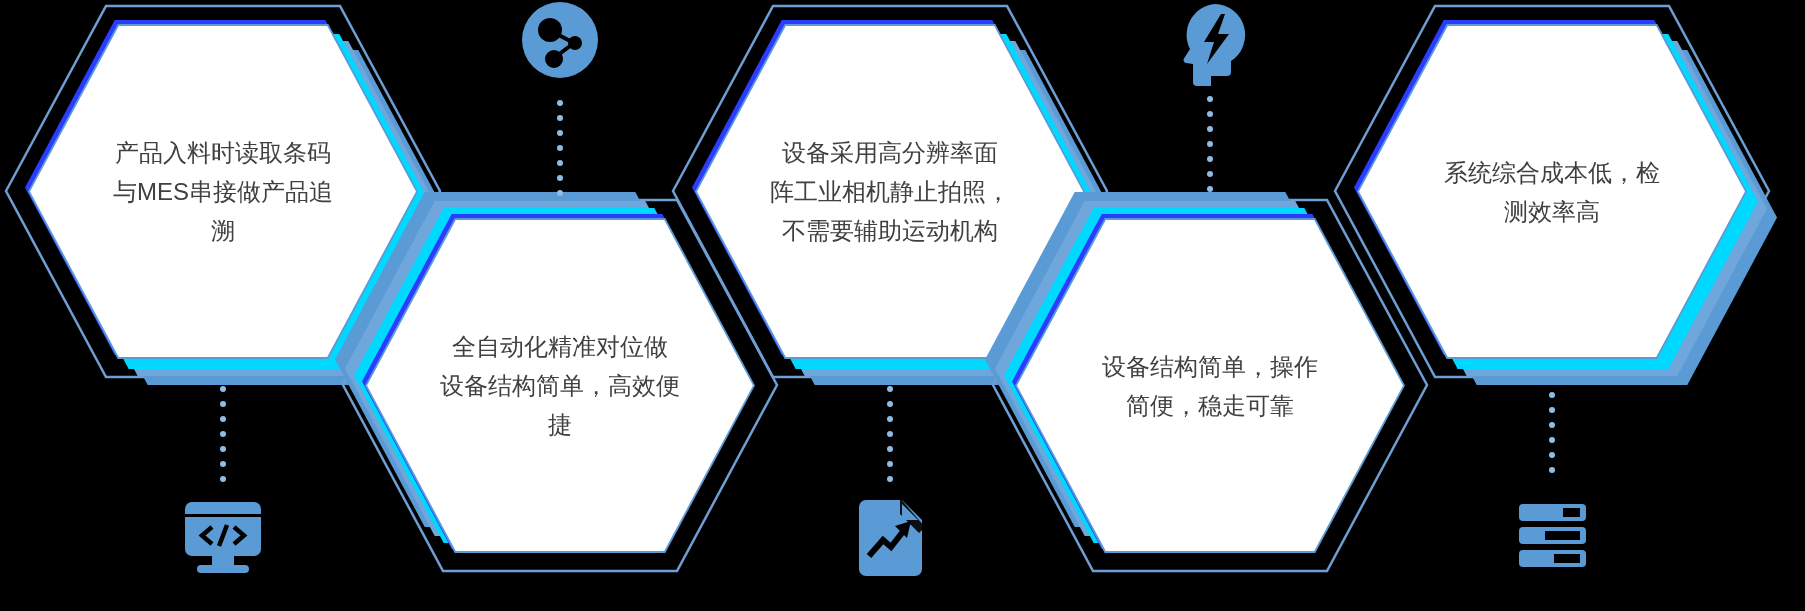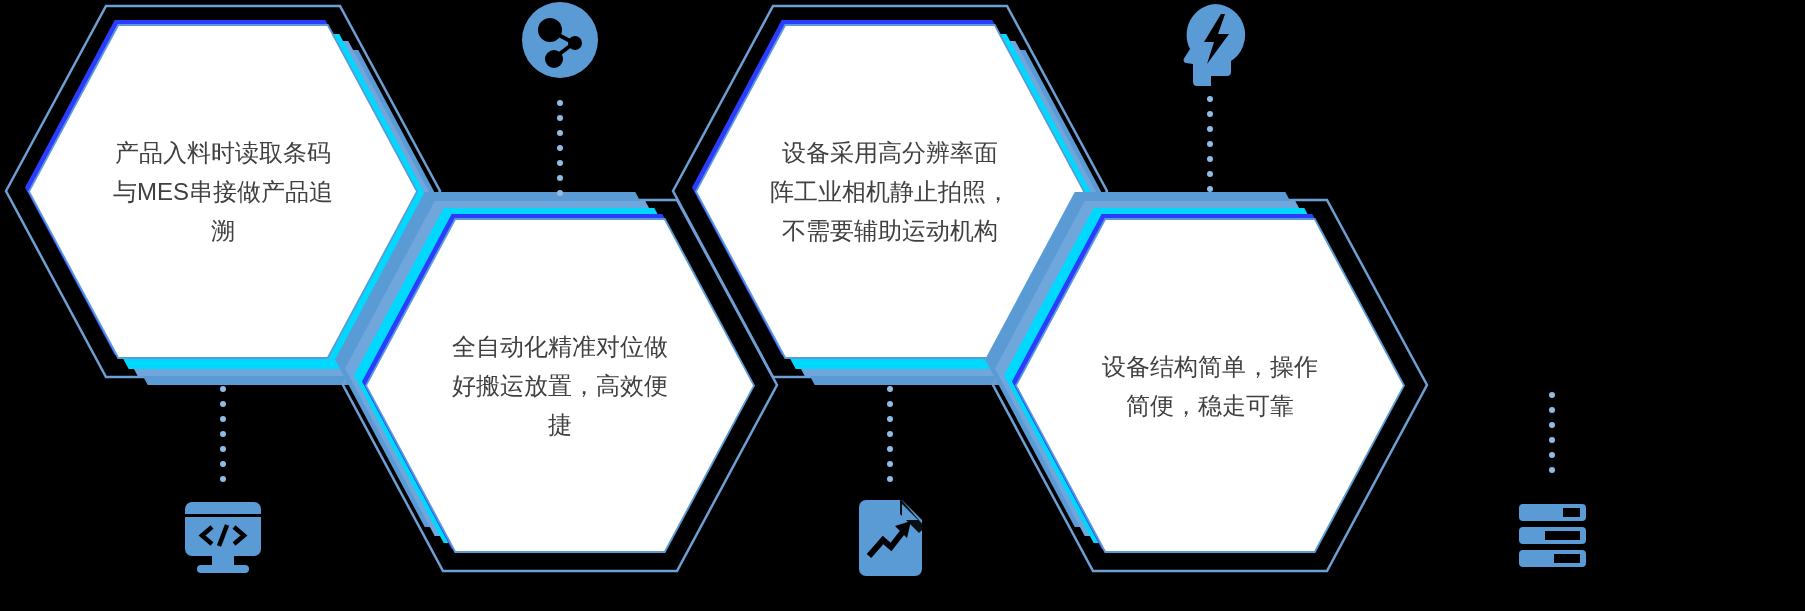--- a/index.html
+++ b/index.html
@@ -88,21 +88,21 @@
     <svg class="ghost" width="438" height="377" viewBox="0 0 438 377">
         <polygon points="2,188 102,3 336,3 436,188 336,374 102,374"></polygon>
       </svg>
     <div class="hx l1"></div>
     <div class="hx l2"></div>
     <div class="hx l3"></div>
     <div class="hx l4"></div>
     <div class="hx main">
       <div class="inner">
         <div class="card-text">全自动化精准对位做
-好搬运放置，高效便
+设备结构简单，高效便
 捷</div>
       </div>
     </div>
   </div>
 
   <div class="card card3 top">
     <svg class="ghost" width="438" height="377" viewBox="0 0 438 377">
         <polygon points="2,188 102,3 336,3 436,188 336,374 102,374"></polygon>
       </svg>
     <div class="hx l1"></div>
@@ -127,20 +127,35 @@
     <div class="hx l3"></div>
     <div class="hx l4"></div>
     <div class="hx main">
       <div class="inner">
         <div class="card-text">设备结构简单，操作
 简便，稳走可靠</div>
       </div>
     </div>
   </div>
 
+  <div class="card card5 top">
+    <svg class="ghost" width="438" height="377" viewBox="0 0 438 377">
+        <polygon points="2,188 102,3 336,3 436,188 336,374 102,374"></polygon>
+      </svg>
+    <div class="hx l1"></div>
+    <div class="hx l2"></div>
+    <div class="hx l3"></div>
+    <div class="hx l4"></div>
+    <div class="hx main">
+      <div class="inner">
+        <div class="card-text">系统综合成本低，检
+测效率高</div>
+      </div>
+    </div>
+  </div>
 
   <div class="connector c1">
     <span class="dot"></span>
       <span class="dot"></span>
       <span class="dot"></span>
       <span class="dot"></span>
       <span class="dot"></span>
       <span class="dot"></span>
       <span class="dot"></span>
   </div>

